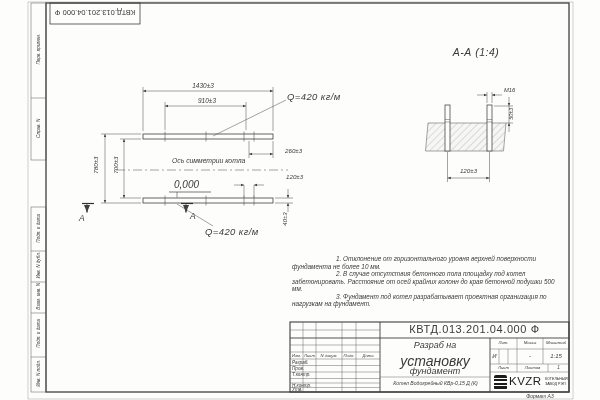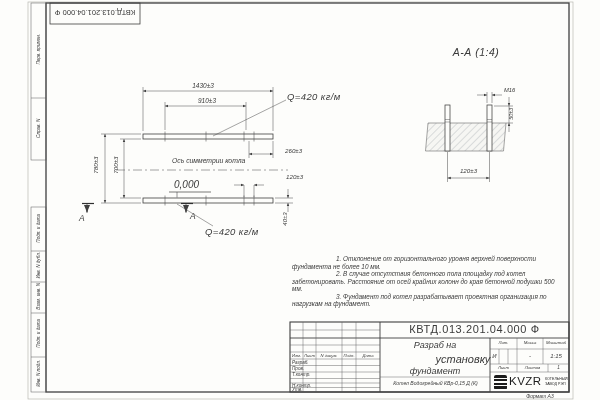--- a/index.html
+++ b/index.html
@@ -200,21 +200,21 @@
 <div class="t c" style="left:303px;top:353.5px;width:13px;font-size:4.2px;">Лист</div>
 <div class="t c" style="left:316px;top:353.5px;width:26px;font-size:4.2px;">N докум.</div>
 <div class="t c" style="left:342px;top:353.5px;width:14px;font-size:4.2px;">Подп.</div>
 <div class="t c" style="left:356px;top:353.5px;width:24px;font-size:4.2px;">Дата</div>
 <div class="t" style="left:292px;top:360.5px;font-size:4.6px;">Разраб.</div>
 <div class="t" style="left:292px;top:366.8px;font-size:4.6px;">Пров.</div>
 <div class="t" style="left:292px;top:373px;font-size:4.6px;">Т.контр.</div>
 <div class="t" style="left:292px;top:383.6px;font-size:4.6px;">Н.контр.</div>
 <div class="t" style="left:292px;top:388px;font-size:4.6px;">Утв.</div>
 <div class="t c" style="left:382px;top:341px;width:106px;font-size:9px;">Разраб на</div>
-<div class="t c" style="left:382px;top:354px;width:106px;font-size:11px;padding-left:28px;">установку</div>
+<div class="t c" style="left:382px;top:354px;width:106px;font-size:14px;">установку</div>
 <div class="t c" style="left:382px;top:367px;width:106px;font-size:9px;">фундамент</div>
 <div class="t c" style="left:383px;top:381px;width:105px;font-size:5.1px;">Котел Водогрейный КВр-0,15 Д (К)</div>
 <div class="t c" style="left:490px;top:341px;width:27px;font-size:4.3px;">Лит.</div>
 <div class="t c" style="left:517px;top:341px;width:26px;font-size:4.3px;">Масса</div>
 <div class="t c" style="left:543px;top:341px;width:26px;font-size:4.3px;">Масштаб</div>
 <div class="t c" style="left:490px;top:353px;width:9px;font-size:6px;">И</div>
 <div class="t c" style="left:517px;top:353px;width:26px;font-size:6px;">-</div>
 <div class="t c" style="left:543px;top:353px;width:26px;font-size:6px;">1:15</div>
 <div class="t c" style="left:490px;top:365.5px;width:27px;font-size:4.3px;">Лист</div>
 <div class="t c" style="left:517px;top:365.5px;width:31px;font-size:4.3px;">Листов</div>

